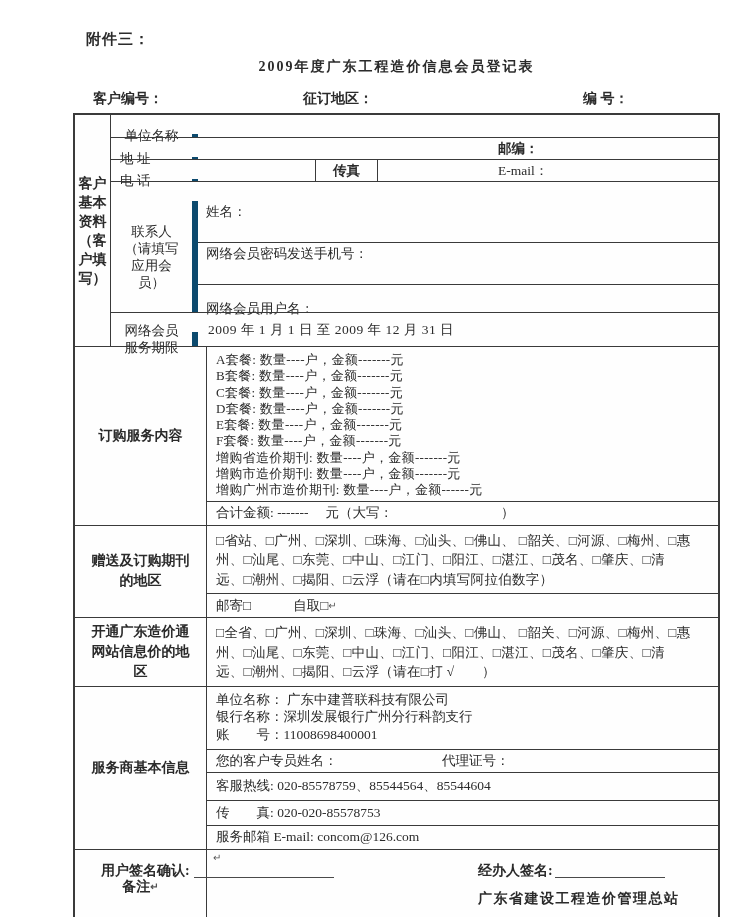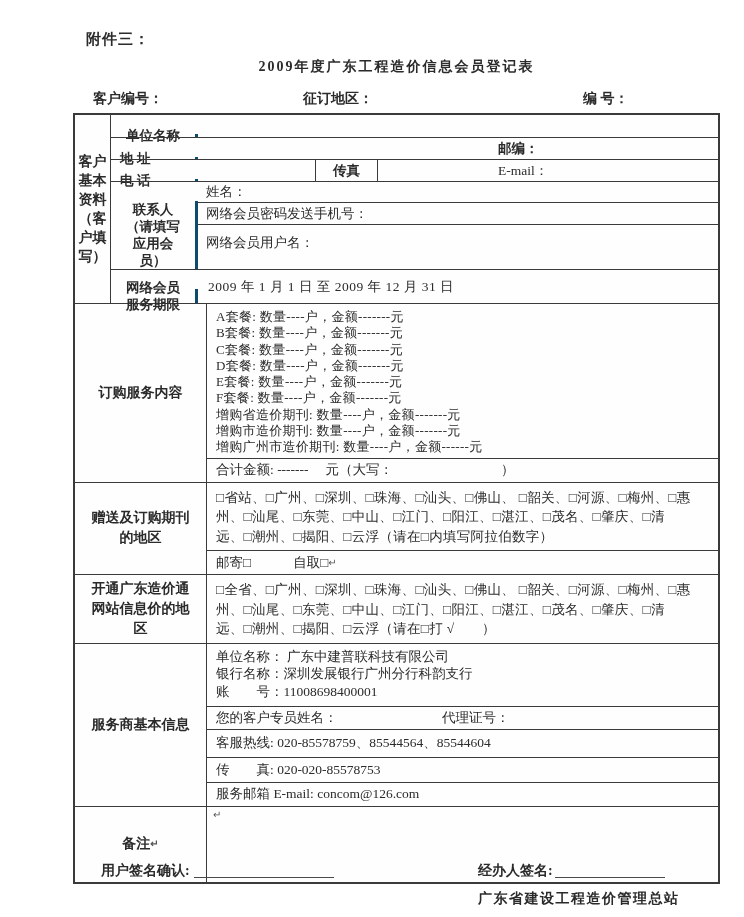--- a/index.html
+++ b/index.html
@@ -45,38 +45,38 @@
   .colAB {
     width: 132px; border-right: 1px solid #3a3a3a;
     display: flex; align-items: center; justify-content: center;
     text-align: center; font-weight: bold;
     white-space: pre-line; line-height: 20px; font-size: 14px;
   }
   .sec1-body { flex: 1; display: flex; flex-direction: column; }
   .r { display: flex; border-top: 1px solid #3a3a3a; }
   .sec1-body .r:first-child { border-top: none; }
   .lblB {
-    width: 87px; border-right: 3px solid #0c4a6e;
+    width: 87px; border-right: 6px solid #0c4a6e;
     display: flex; align-items: center; justify-content: center;
-    text-align: center; font-weight: bold; white-space: pre-line; line-height: 17px; margin-top: 19px;
+    text-align: center; font-weight: normal; white-space: pre-line; line-height: 17px; margin-top: 19px;
   }
   .lblB.left-pad { justify-content: flex-start; padding-left: 9px; text-align: left; }
   .val { flex: 1; position: relative; display: flex; align-items: center; }
   .h22 { height: 22px; } .h20 { height: 20px; } .h28 { height: 28px; } .h34 { height: 34px; }
 
   .postcode { position: absolute; left: 300px; font-weight: bold; }
   .phone-blank { width: 118px; height: 100%; border-right: 1px solid #3a3a3a; }
   .fax-cell { width: 62px; height: 100%; border-right: 1px solid #3a3a3a;
               display: flex; align-items: center; justify-content: center; font-weight: bold; }
   .email-cell { flex: 1; height: 100%; display: flex; align-items: center; }
   .email-cell span { margin-left: 120px; }
   .contact-rows { flex: 1; display: flex; flex-direction: column; }
-  .contact-rows .cr { border-top: 1px solid #3a3a3a; display: flex; align-items: center; padding-left: 8px; }
+  .contact-rows .cr { border-top: 1px solid #3a3a3a; display: flex; align-items: center; padding-left: 8px; margin-top: 20px; }
   .contact-rows .cr:first-child { border-top: none; }
-  .contact-rows .cr.last { align-items: flex-end; padding-top: 6px; }
+  .contact-rows .cr.last { align-items: flex-start; padding-top: 15px; }
   .period-val { padding-left: 10px; letter-spacing: 0.5px; }
 
   .sec-content { flex: 1; display: flex; flex-direction: column; }
   .packages { padding: 5px 2px 2px 9px; }
   .pkg-line { height: 16.3px; line-height: 16.3px; font-size: 13px; letter-spacing: 0.3px; }
   .total-row { border-top: 1px solid #3a3a3a; height: 24px; display: flex; align-items: center; padding-left: 9px; }
 
   .regions-text { padding: 5px 26px 4px 9px; line-height: 19.5px; letter-spacing: 0.3px; }
   .delivery-row { border-top: 1px solid #3a3a3a; height: 24px; display: flex; align-items: center; padding-left: 9px; }
   .delivery-row .pickup { margin-left: 42px; }

